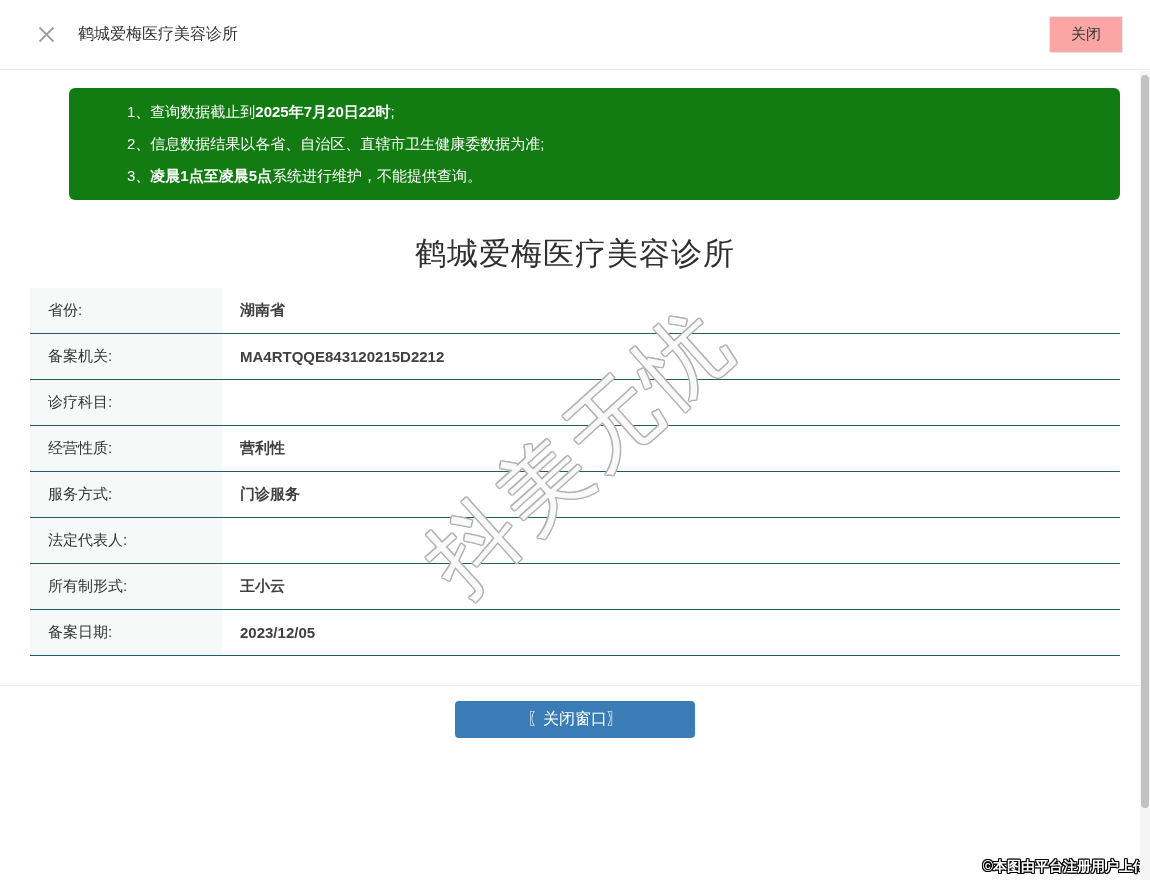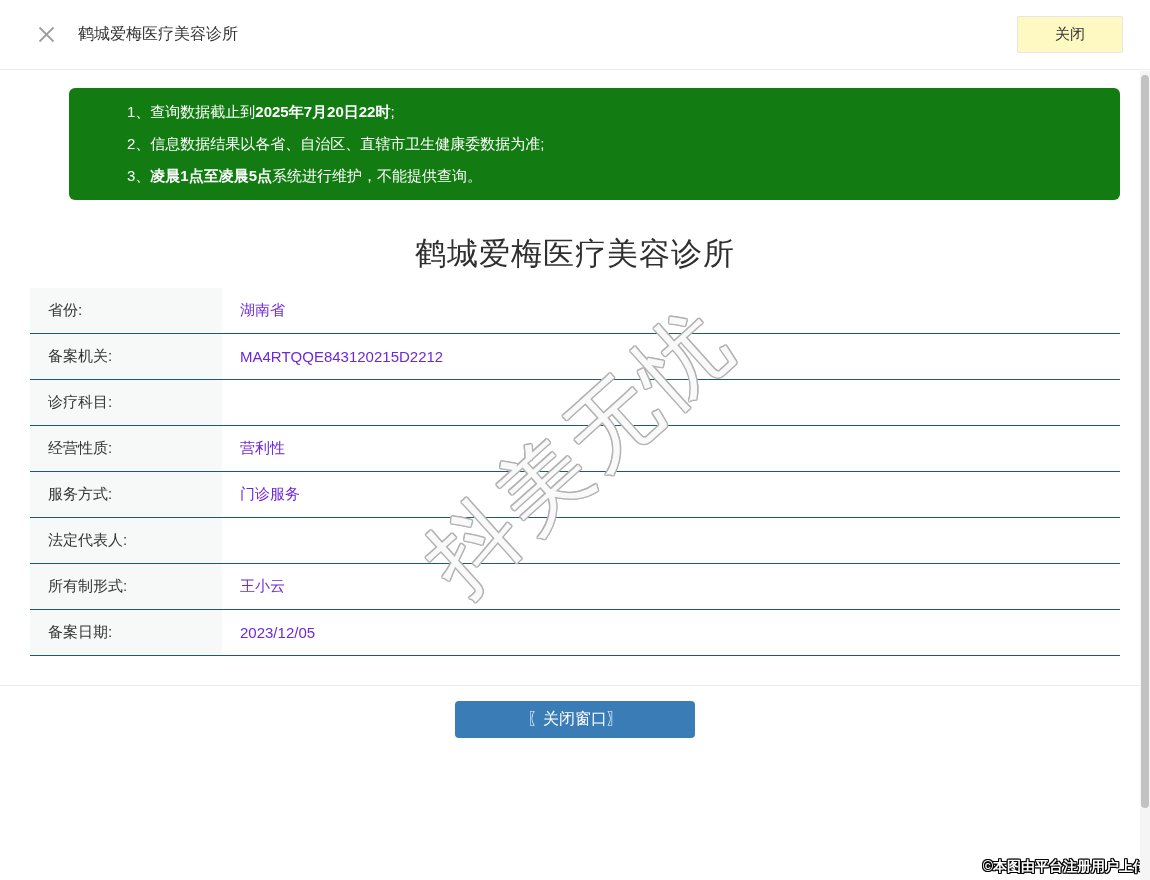--- a/index.html
+++ b/index.html
@@ -20,22 +20,22 @@
     position: relative;
   }
   .close-x {
     margin-left: 36px;
     width: 20px; height: 20px;
     cursor: pointer; display: inline-flex; align-items: center; justify-content: center;
   }
   .header-title { margin-left: 22px; font-size: 16px; color: #333; }
   .btn-close-top {
     position: absolute; right: 27px; top: 16px;
-    padding: 8px 37px;
-    background: #fef9c3; border: 1px solid #e6e6e6; border-radius: 2px;
+    padding: 8px 21px;
+    background: #fca5a5; border: 1px solid #e6e6e6; border-radius: 2px;
     font-size: 15px; color: #333; cursor: pointer;
     font-family: inherit;
   }
 
   
   .content { padding: 18px 30px 0 30px; position: relative; }
 
   .notice {
     background: #127c12;
     border-radius: 6px;
@@ -70,22 +70,23 @@
     display: flex; align-items: center;
     padding-left: 18px;
     font-size: 15px; color: #333;
     flex-shrink: 0;
     text-align: right;
   }
   .cell-value {
     flex: 1;
     display: flex; align-items: center;
     padding-left: 18px;
-    font-size: 15px; color: #6d28d9;
+    font-size: 15px; color: #404040;
     background: #fff;
+    font-weight: bold;
   }
 
   
   .footer-divider {
     border-top: 1px solid #ececec;
     width: 100%;
     margin-top: 29px;
   }
   .footer {
     text-align: center;

